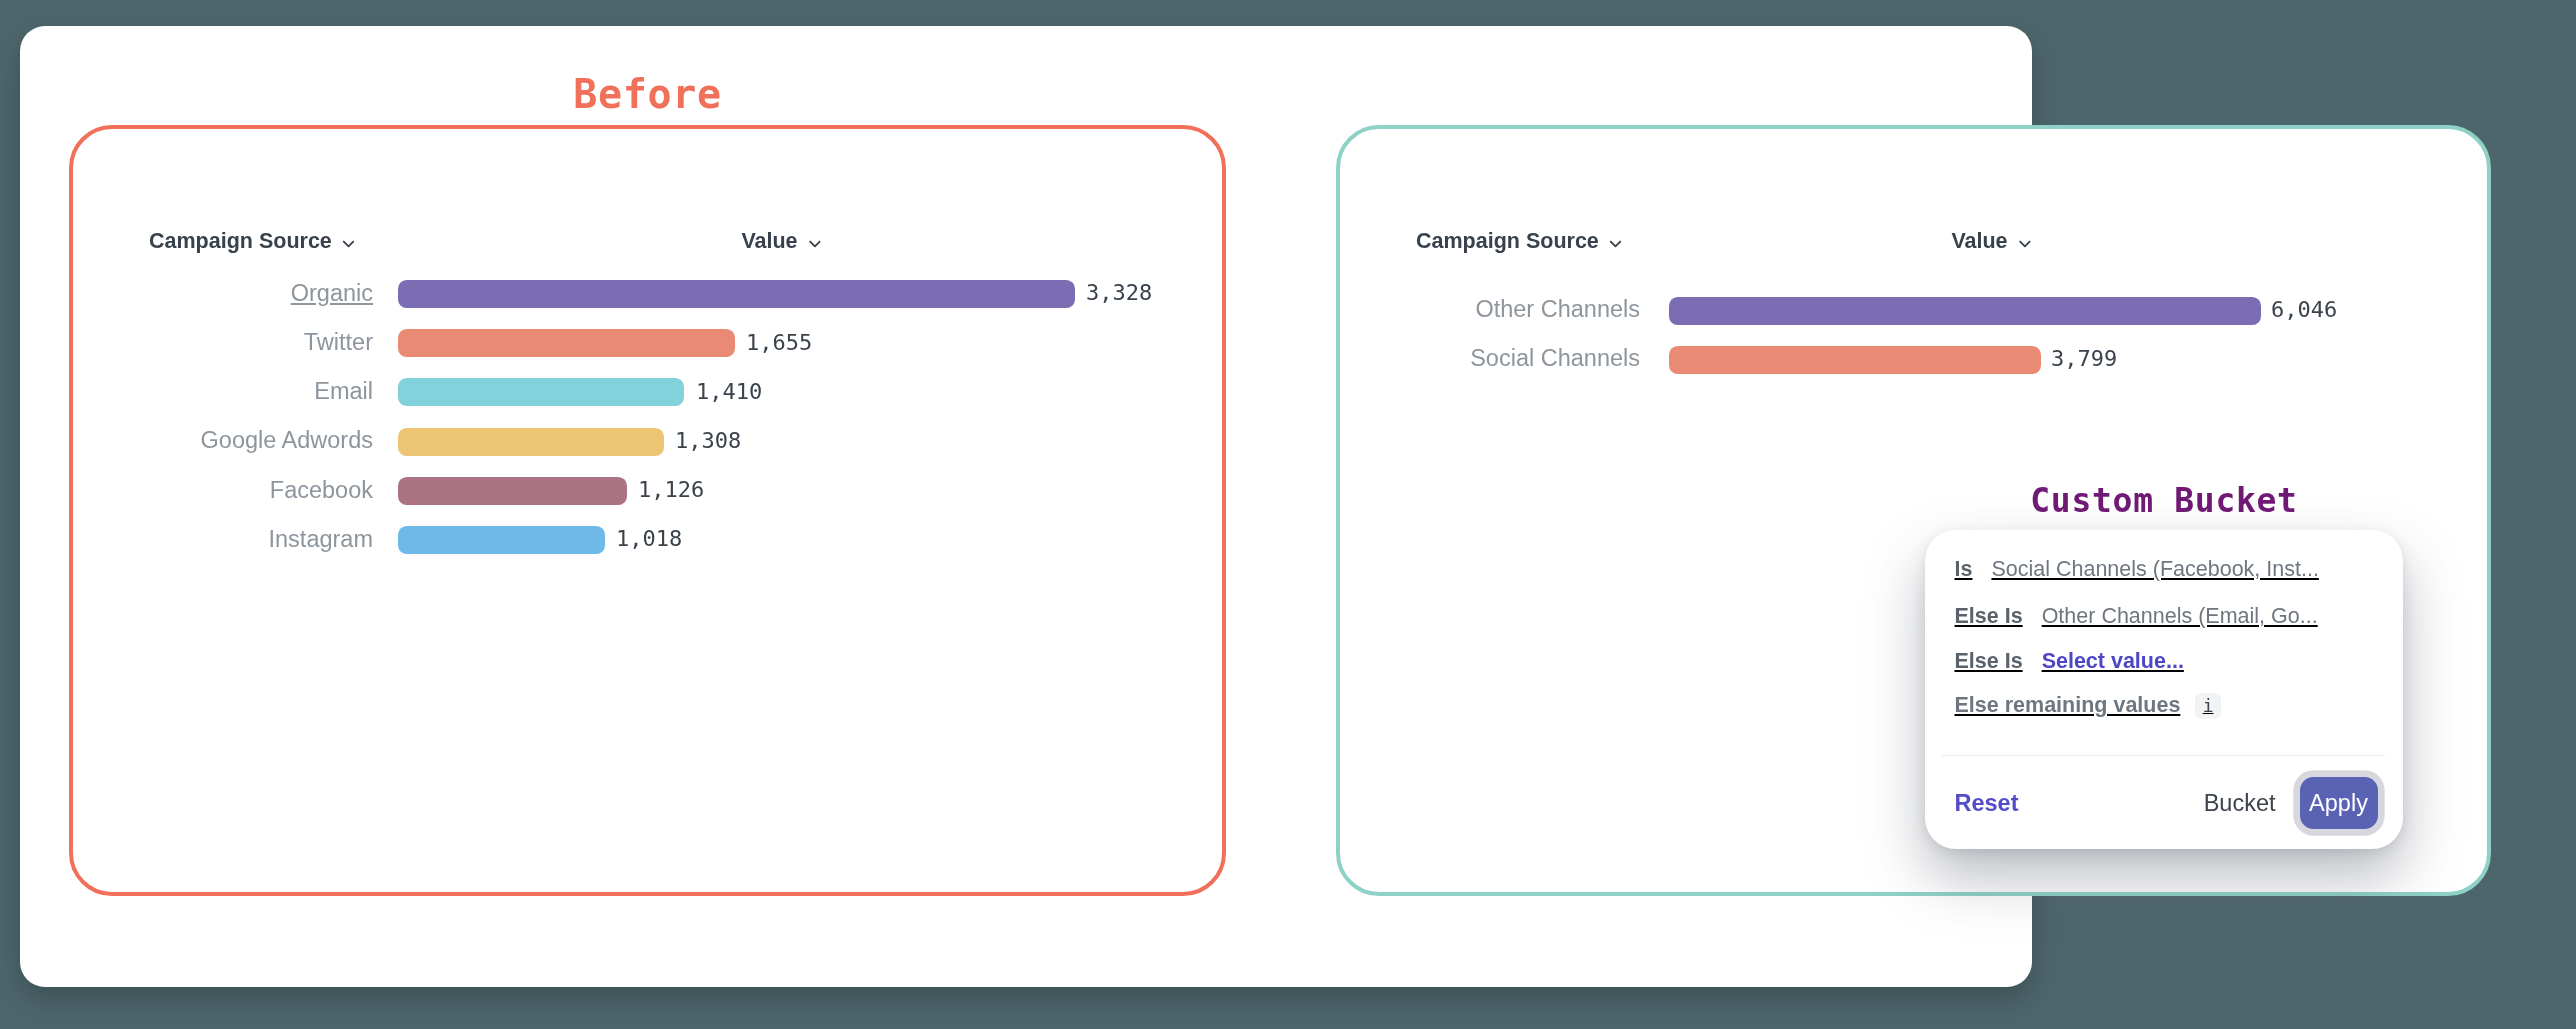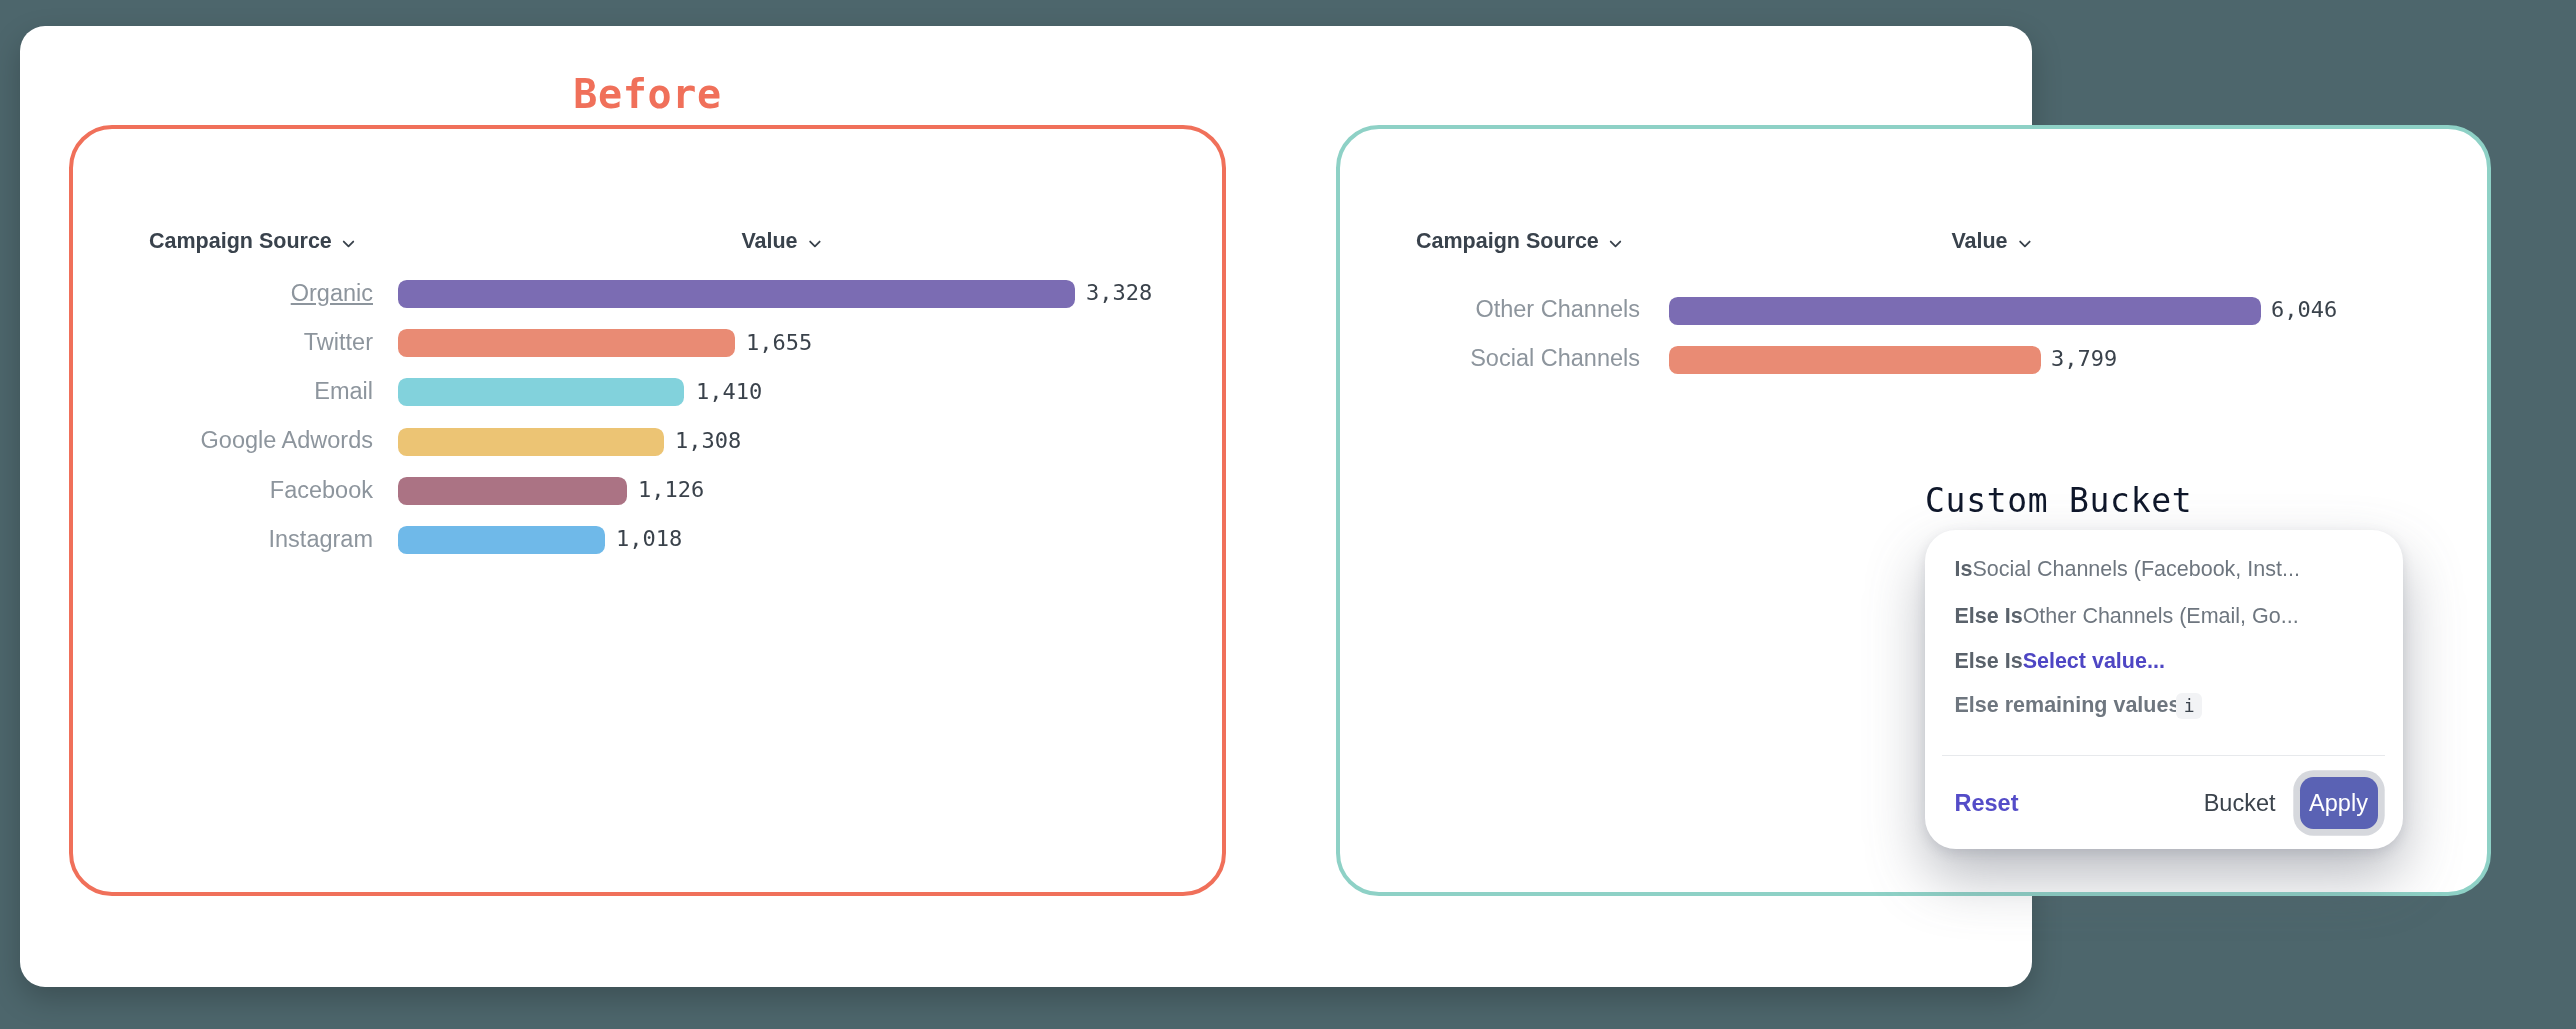--- a/index.html
+++ b/index.html
@@ -42,32 +42,32 @@
     position:absolute; left:0; text-align:right; font-size:23.5px; color:#8d959d;
     line-height:29.5px; white-space:nowrap;
   }
   .bar { position:absolute; height:27.5px; border-radius:8.7px; }
   .bar-value {
     position:absolute; font-family:"DejaVu Sans Mono", monospace;
     font-size:22px; color:#3a424b; line-height:28px; white-space:nowrap;
   }
 
   .bucket-title {
-    position:absolute; left:585px; top:352px; width:478px; 
-    font-family:"DejaVu Sans Mono", monospace; font-weight:normal; font-size:33px;
-    letter-spacing:0.7px; color:#0f172a; line-height:40px;
+    position:absolute; left:585px; top:352px; width:478px; text-align:center;
+    font-family:"DejaVu Sans Mono", monospace; font-weight:bold; font-size:33px;
+    letter-spacing:0.7px; color:#701a75; line-height:40px;
   }
   .popup {
     position:absolute; left:585px; top:401px; width:478px; height:319px;
     background:#ffffff; border-radius:31px;
     box-shadow:0 4px 12px rgba(90,95,110,.16), 0 28px 57px rgba(90,95,110,.42);
   }
   .rule {
     position:absolute; left:29.5px; height:29.5px; display:flex; align-items:center;
-    font-size:21.5px; white-space:nowrap;
+    gap:19px; font-size:21.5px; white-space:nowrap;text-decoration:underline;
   }
   .rule .kw { font-weight:bold; color:#5a626b; }
   .rule .kw.muted { color:#6e767f; }
   .rule .val { color:#6e767f; cursor:pointer; }
   .rule .val.link { color:#4e46c4; font-weight:bold; }
   .info-badge {
     width:25.5px; height:25.5px; border-radius:6px; background:#f2f3f5;
     display:flex; align-items:center; justify-content:center;
     font-family:"DejaVu Sans Mono", monospace; font-size:18px; color:#3b434c;
     margin-left:-4px; cursor:pointer;

